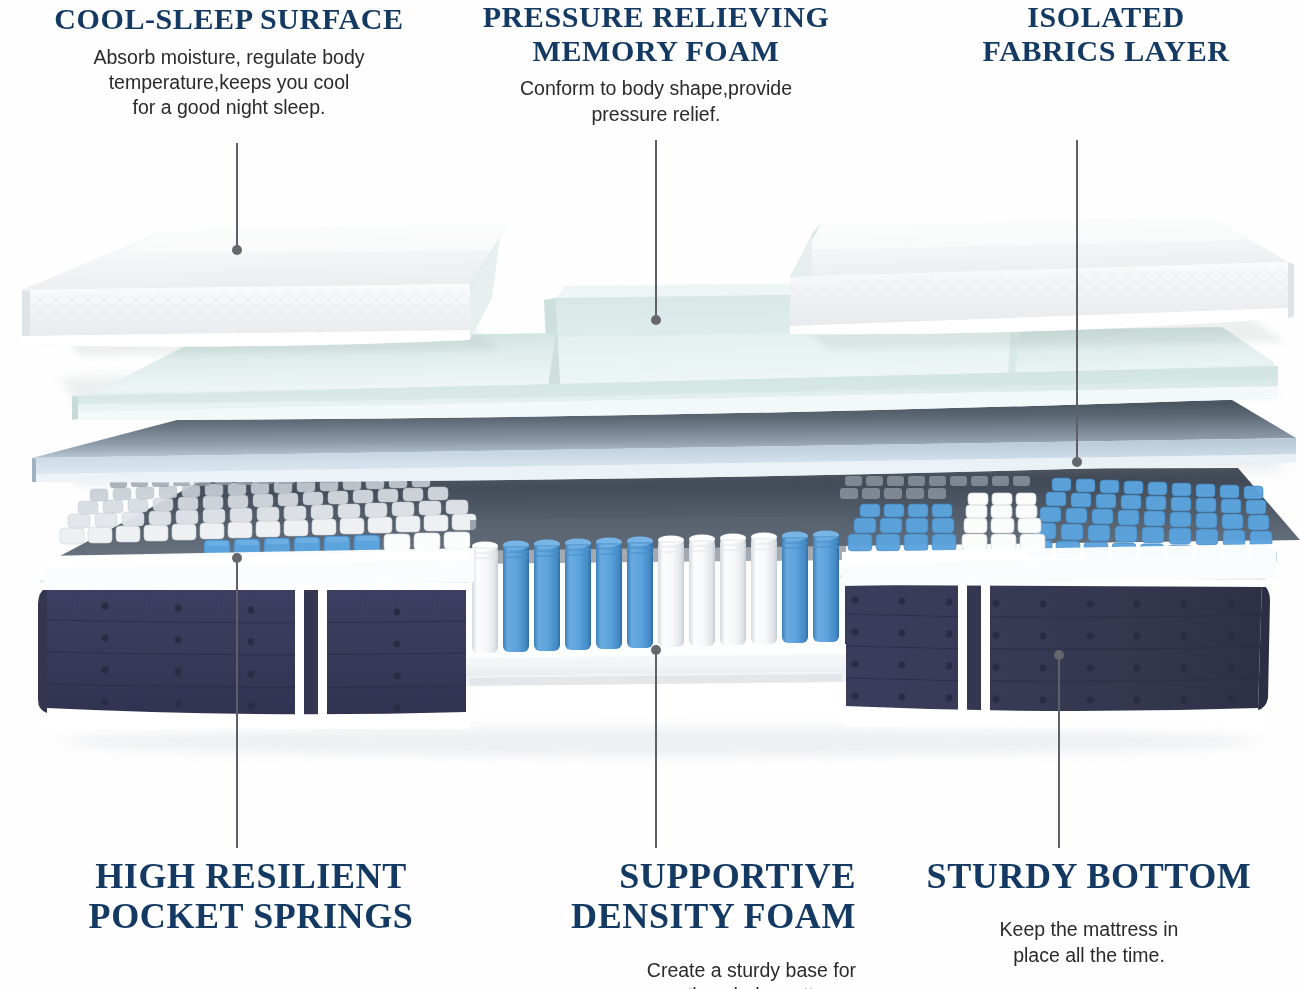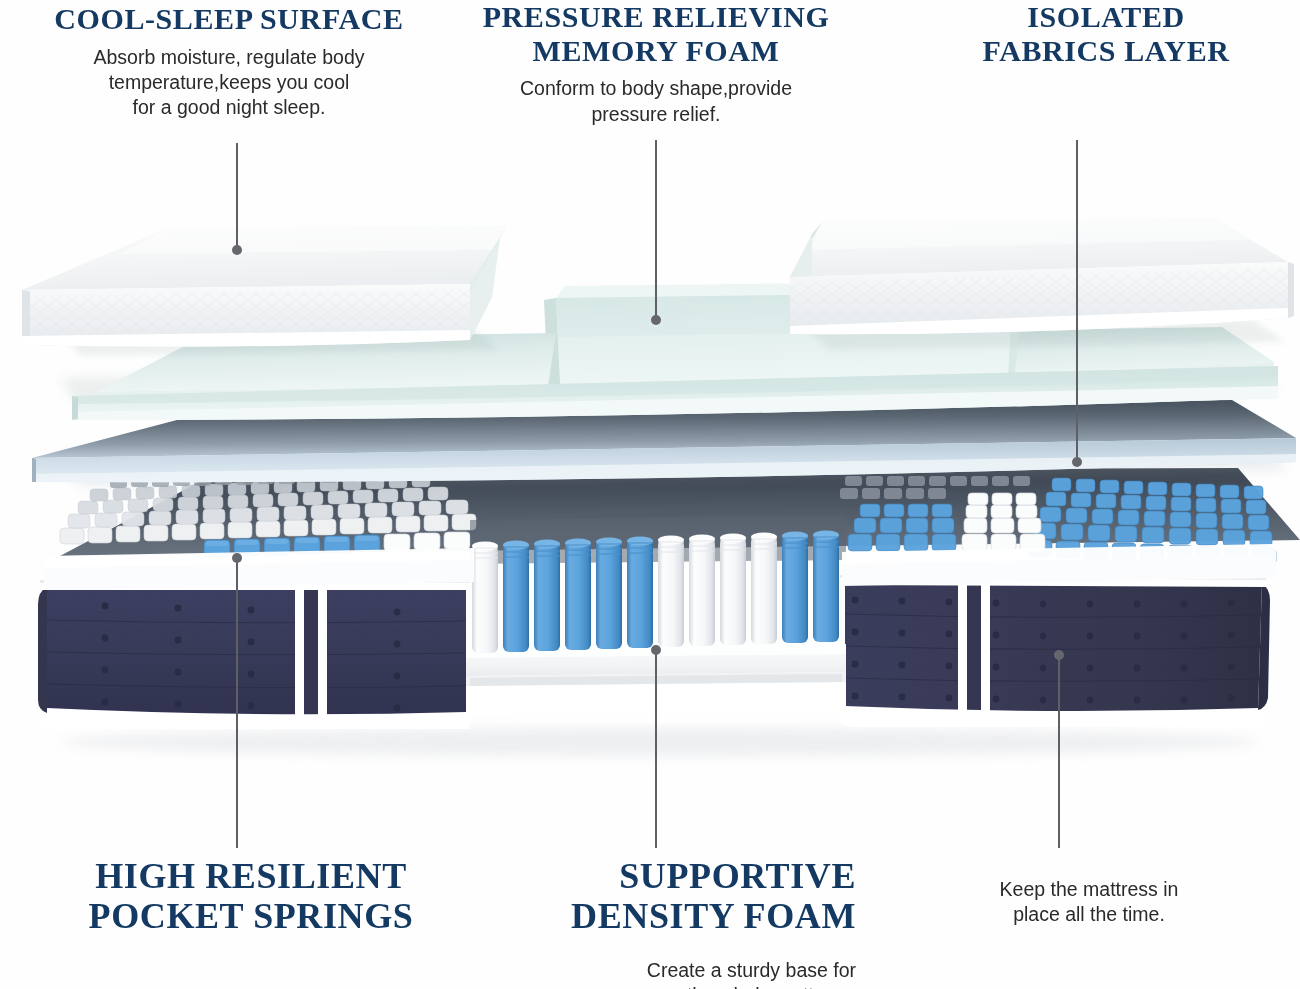--- a/index.html
+++ b/index.html
@@ -767,18 +767,19 @@
   </div>
 
   <div class="callout c-bot" id="co-density">
     <div class="ttl">SUPPORTIVE
 DENSITY FOAM</div>
     <div class="desc">Create a sturdy base for
 the whole mattress.</div>
   </div>
 
   <div class="callout c-bot" id="co-sturdy">
+    <div class="ttl">STURDY BOTTOM</div>
     <div class="desc">Keep the mattress in
 place all the time.</div>
   </div>
 
   <h1 class="hide">Mattress Construction Layers Infographic</h1>
 </div>
 
 </body></html>

